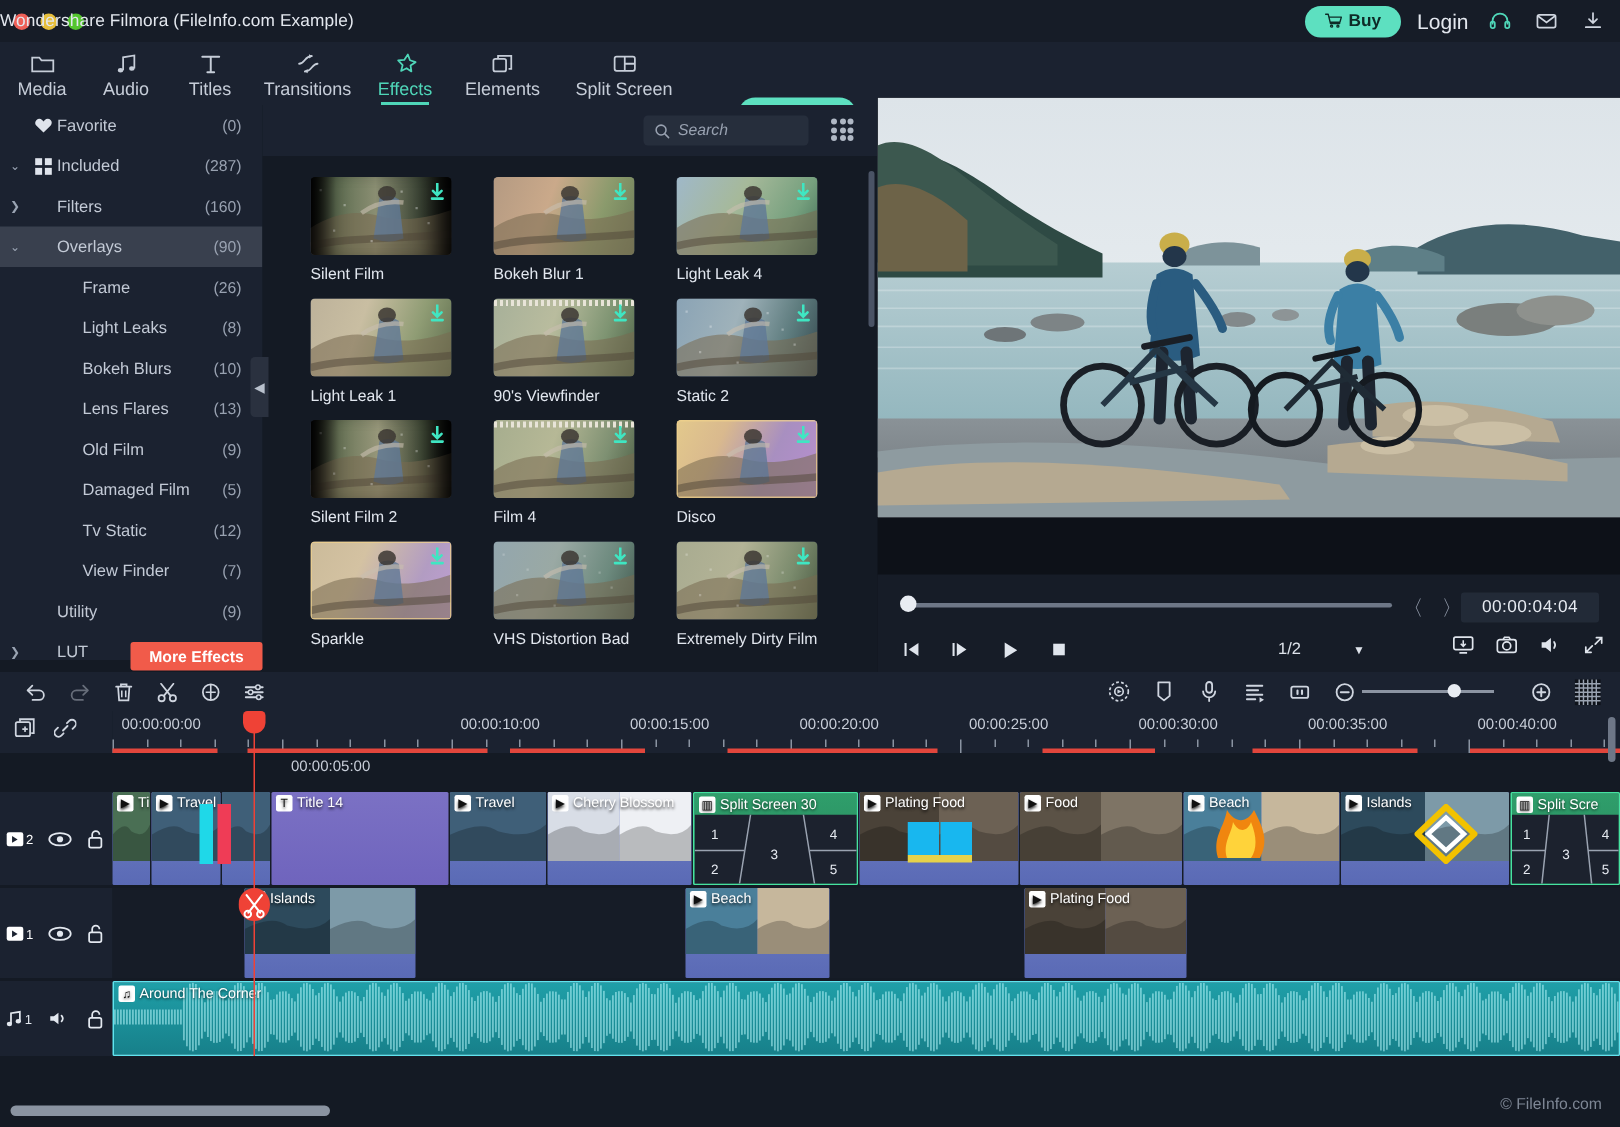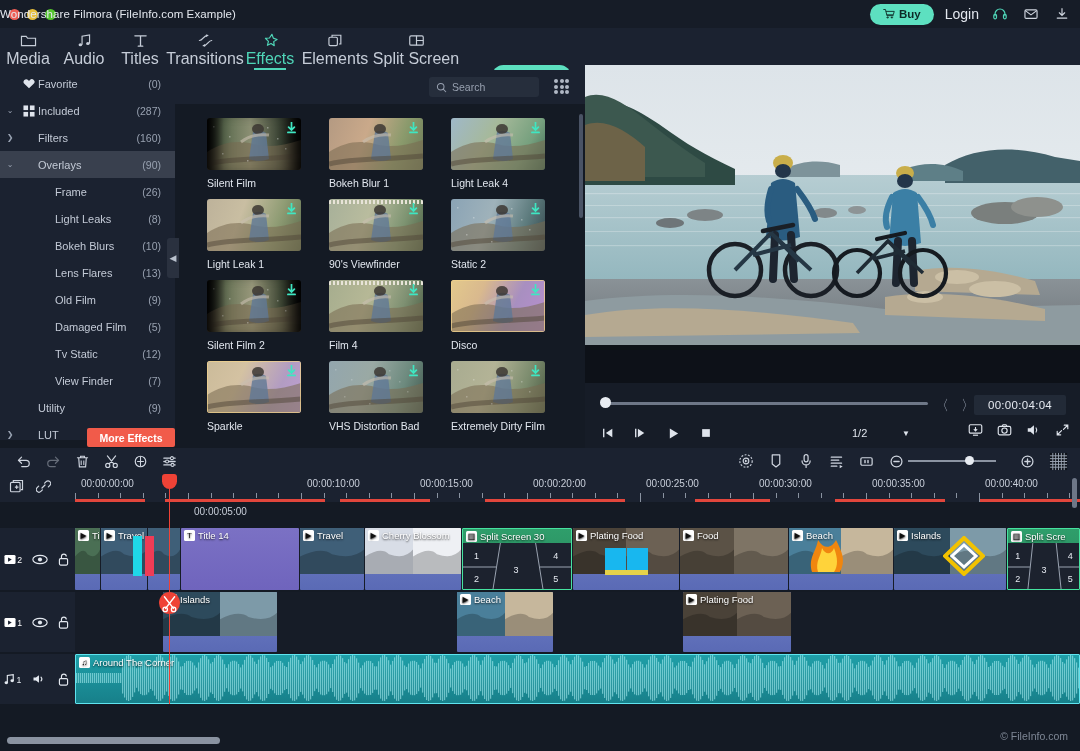--- a/index.html
+++ b/index.html
@@ -41,21 +41,21 @@
   .tb-icon { width: 20px; height: 20px; display:flex; align-items:center; justify-content:center; cursor:pointer;}
 
   
   .navbar {
     position: absolute; top: 28px; left: 0; width: 1080px; height: 42px;
     background: #1b2230; display: flex; align-items: center;
   }
   .navtab {
     width: 56px; height: 42px; display: flex; flex-direction: column;
     align-items: center; justify-content: center; gap: 2px;
-    font-size: 16px; color: #c6cdd8; cursor: pointer; position: relative;
+    font-size: 12px; color: #c6cdd8; cursor: pointer; position: relative;
   }
   .navtab.active { color: #4fd6b8; }
   .navtab.active:after {
     content:''; position:absolute; bottom:0; left:12px; right:12px;
     height:2px; background:#4fd6b8;
   }
   .navtab .nico { height: 17px; display:flex; align-items:flex-end; }
   .navtab.wide { width: 74px; }
   .export-btn {
     position: absolute; left: 492px; top: 37px;
@@ -91,21 +91,21 @@
     background: #2a313f; border-radius: 3px 0 0 3px;
     display: flex; align-items: center; justify-content: center;
     color: #b9c1cd; font-size: 9px; cursor: pointer; z-index: 6;
   }
 
   
   .effects-panel {
     position: absolute; top: 70px; left: 175px; width: 410px; height: 370px;
     background: #141a24;
   }
-  .eff-top { height: 34px; position: relative; background: #1b2230; }
+  .eff-top { height: 34px; position: relative; background: #1b2230; font-style: italic; }
   .search-box {
     position: absolute; right: 46px; top: 7px; width: 110px; height: 20px;
     background: #262e3c; border-radius: 3px; display: flex; align-items: center;
     gap: 5px; padding-left: 7px; cursor: text;
   }
   .search-box .ph { font-size: 10.5px; color: #98a1b0; }
   .grid-toggle {
     position: absolute; right: 16px; top: 9px; width: 15px; height: 15px;
     display:grid; grid-template-columns: repeat(3,1fr); gap:1.5px; cursor:pointer;
   }

